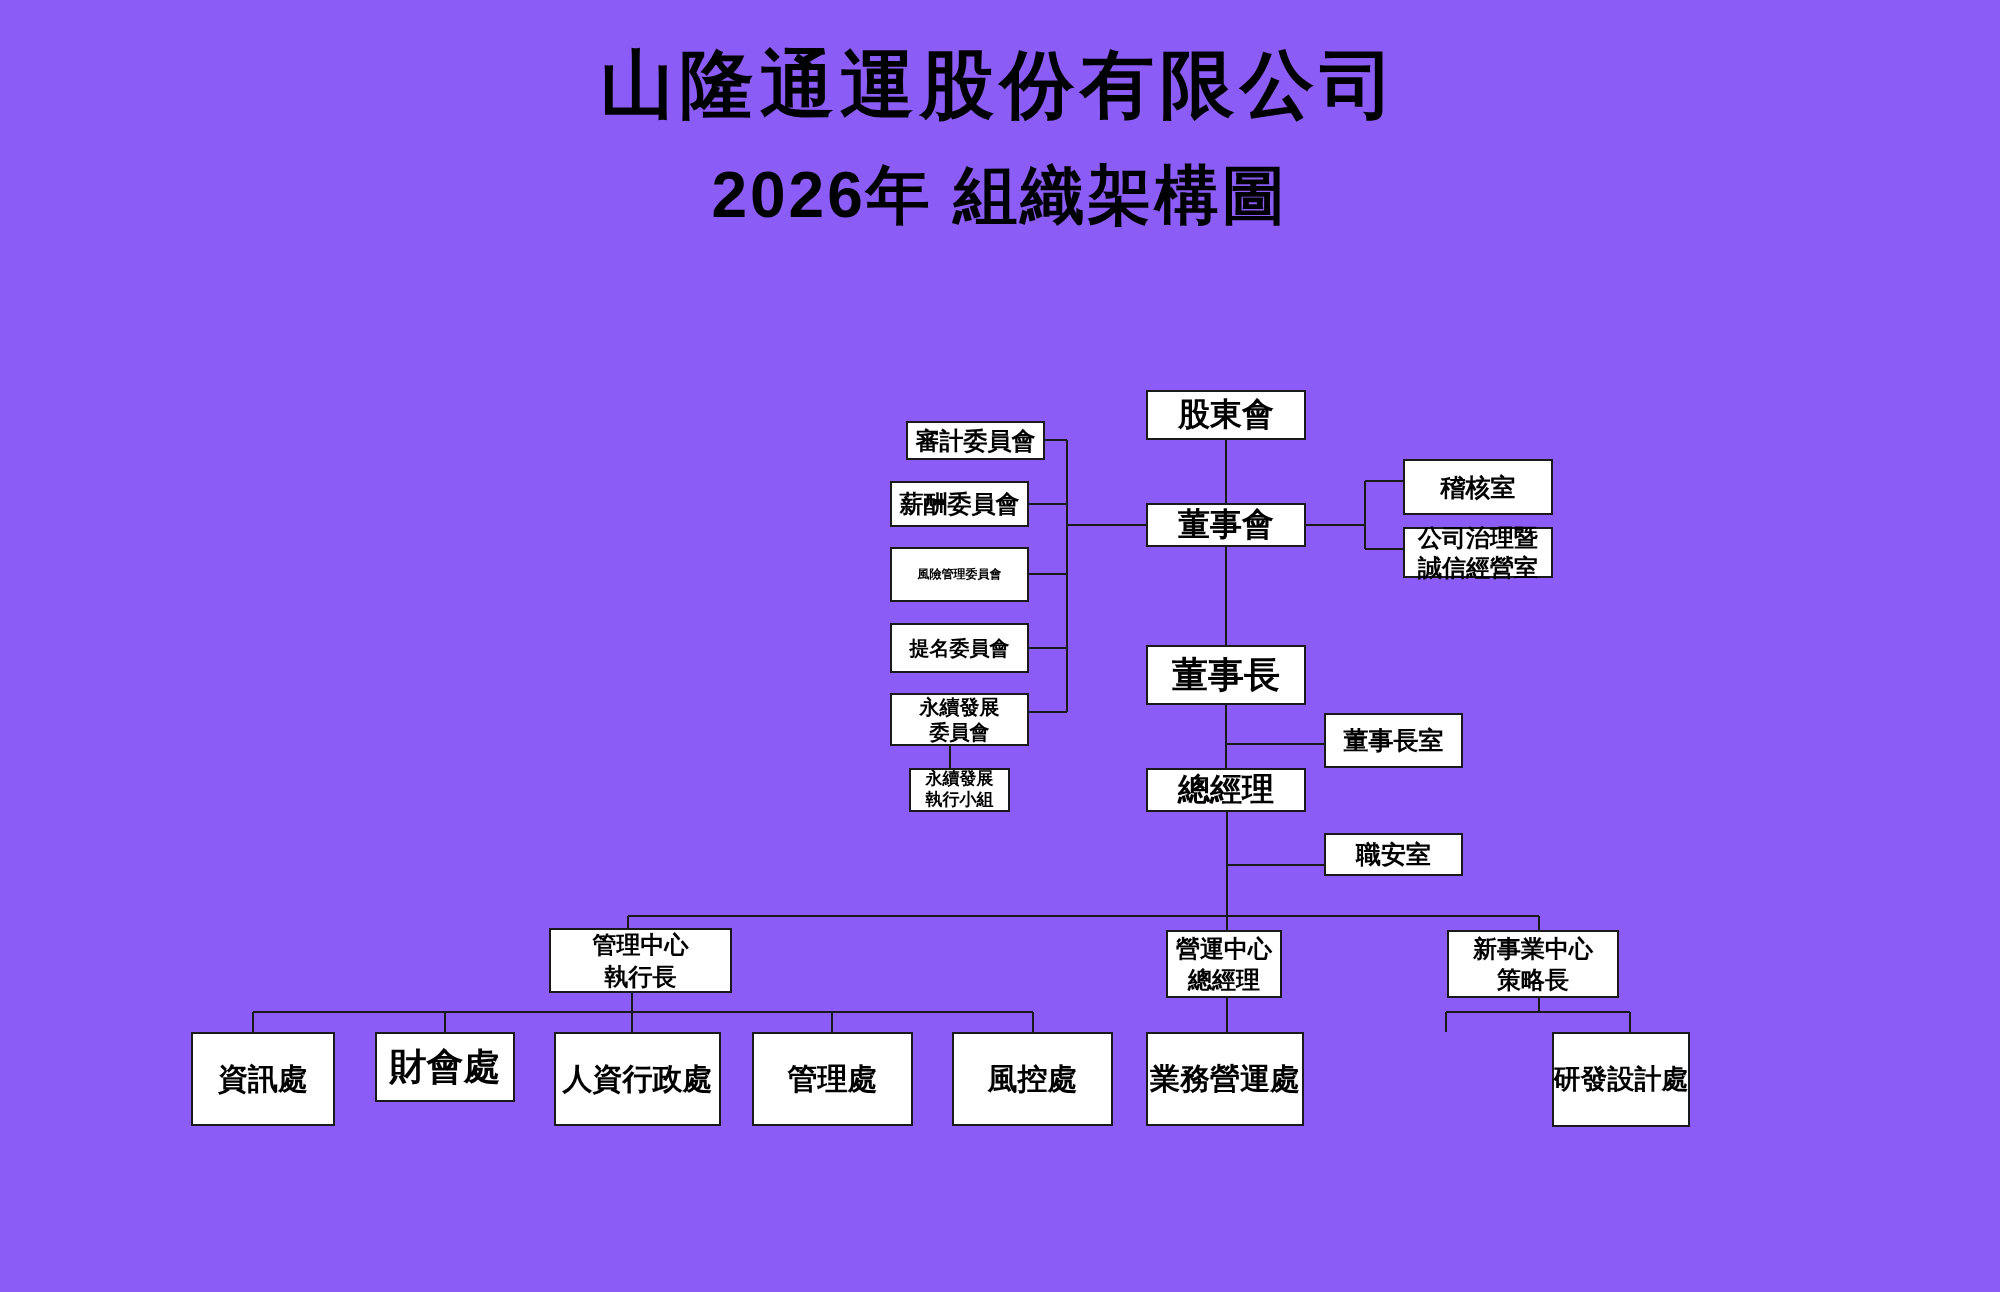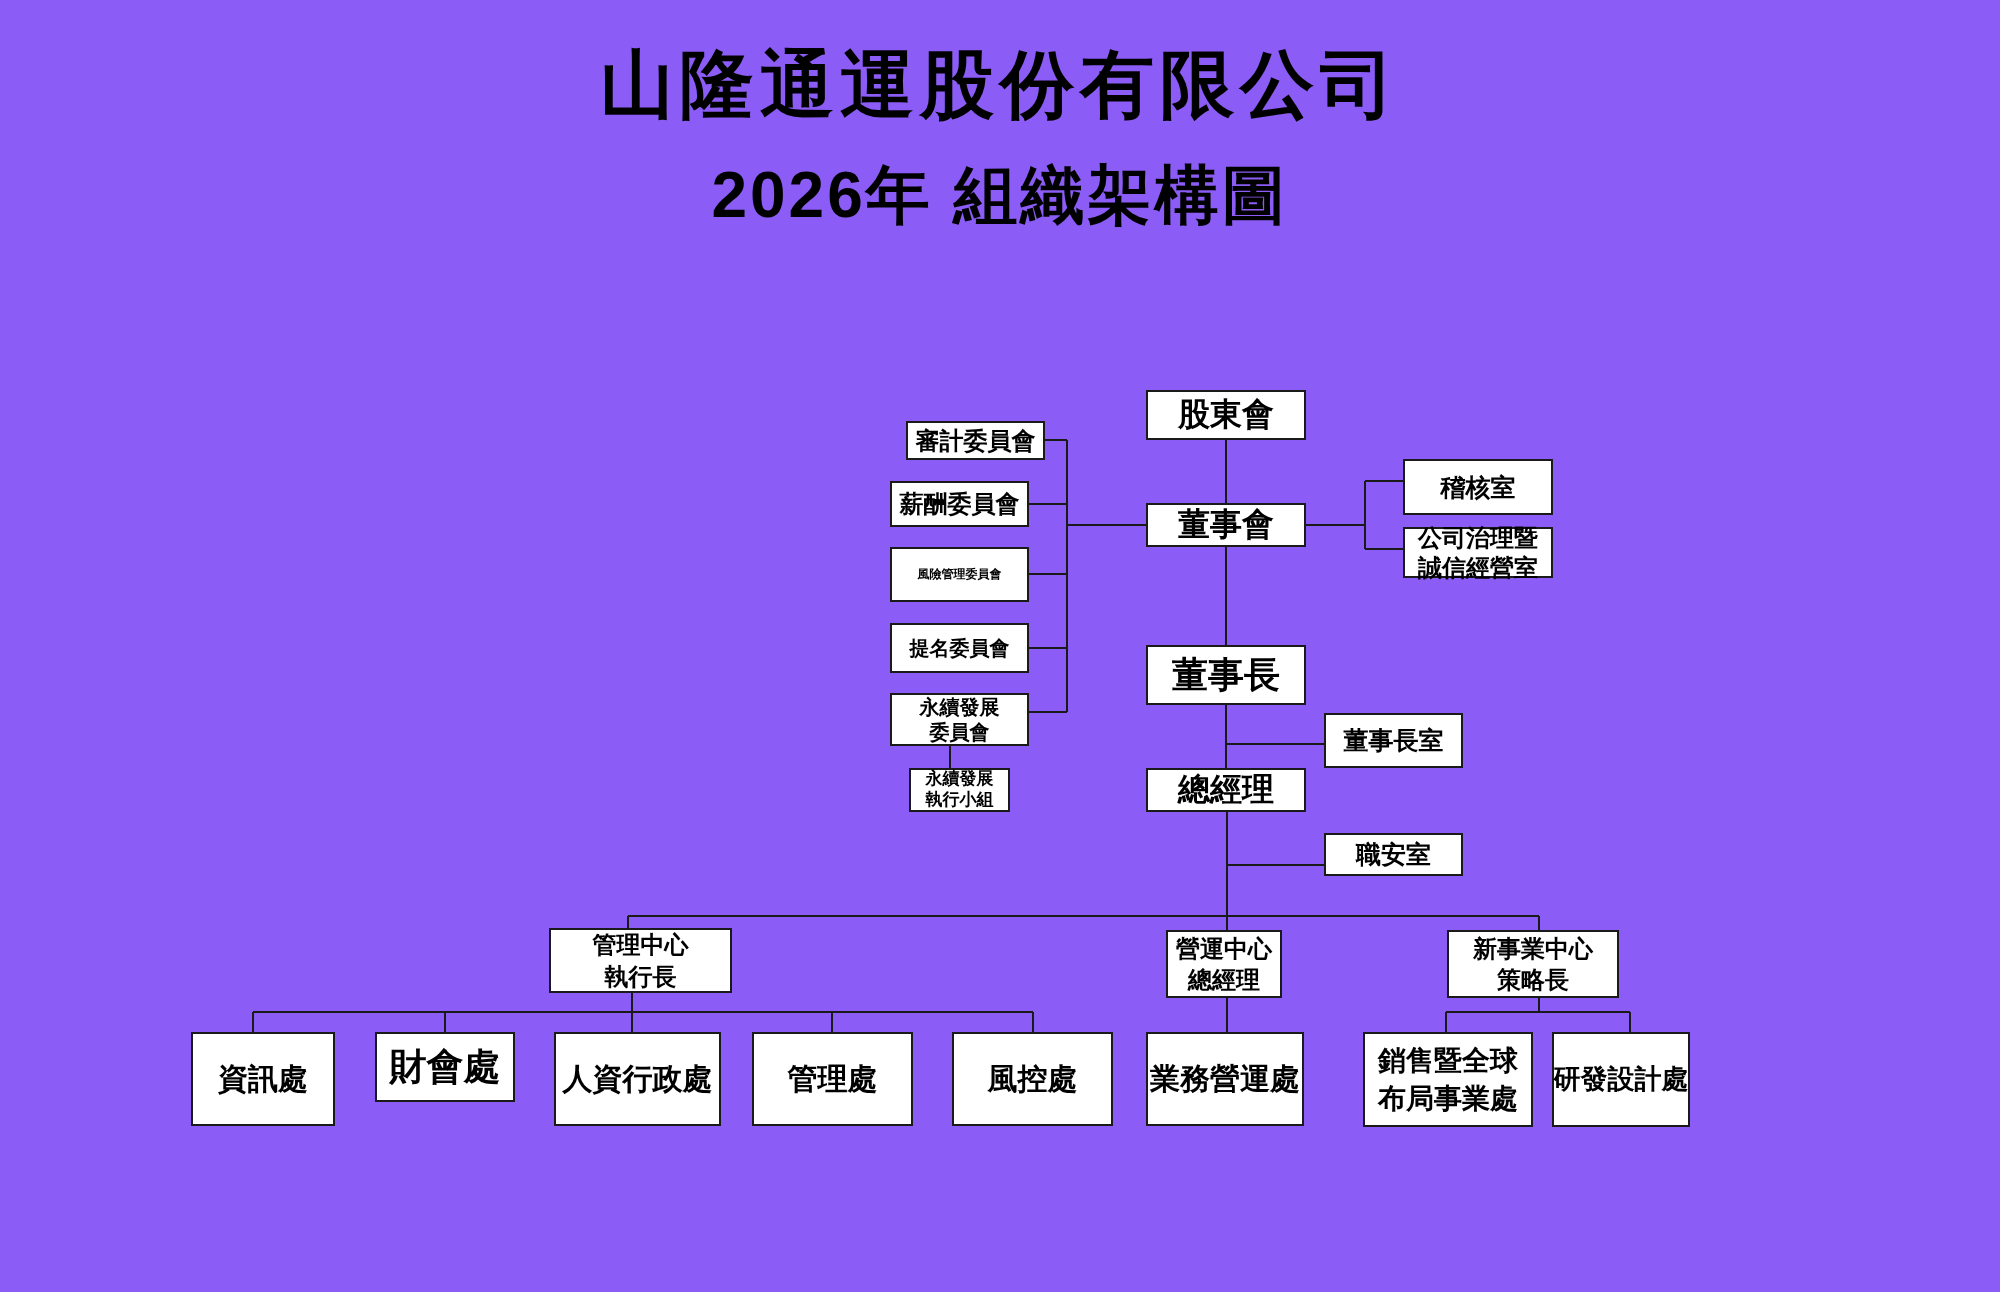--- a/index.html
+++ b/index.html
@@ -143,21 +143,17 @@
   </div>
   <div class="node" style="left:752px;top:1032px;width:161px;height:94px;font-size:30px;">
     <span>管理處</span>
   </div>
   <div class="node" style="left:952px;top:1032px;width:161px;height:94px;font-size:30px;">
     <span>風控處</span>
   </div>
   <div class="node" style="left:1146px;top:1032px;width:158px;height:94px;font-size:30px;">
     <span>業務營運處</span>
   </div>
-  <div class="node" style="left:1363px;top:1032px;width:170px;height:95px;font-size:28px;line-height:1.35;">
-    <span>銷售暨全球</span>
-    <span>布局事業處</span>
-  </div>
   <div class="node" style="left:1552px;top:1032px;width:138px;height:95px;font-size:27px;">
     <span>研發設計處</span>
   </div>
 
 </div>
 
 </body></html>

